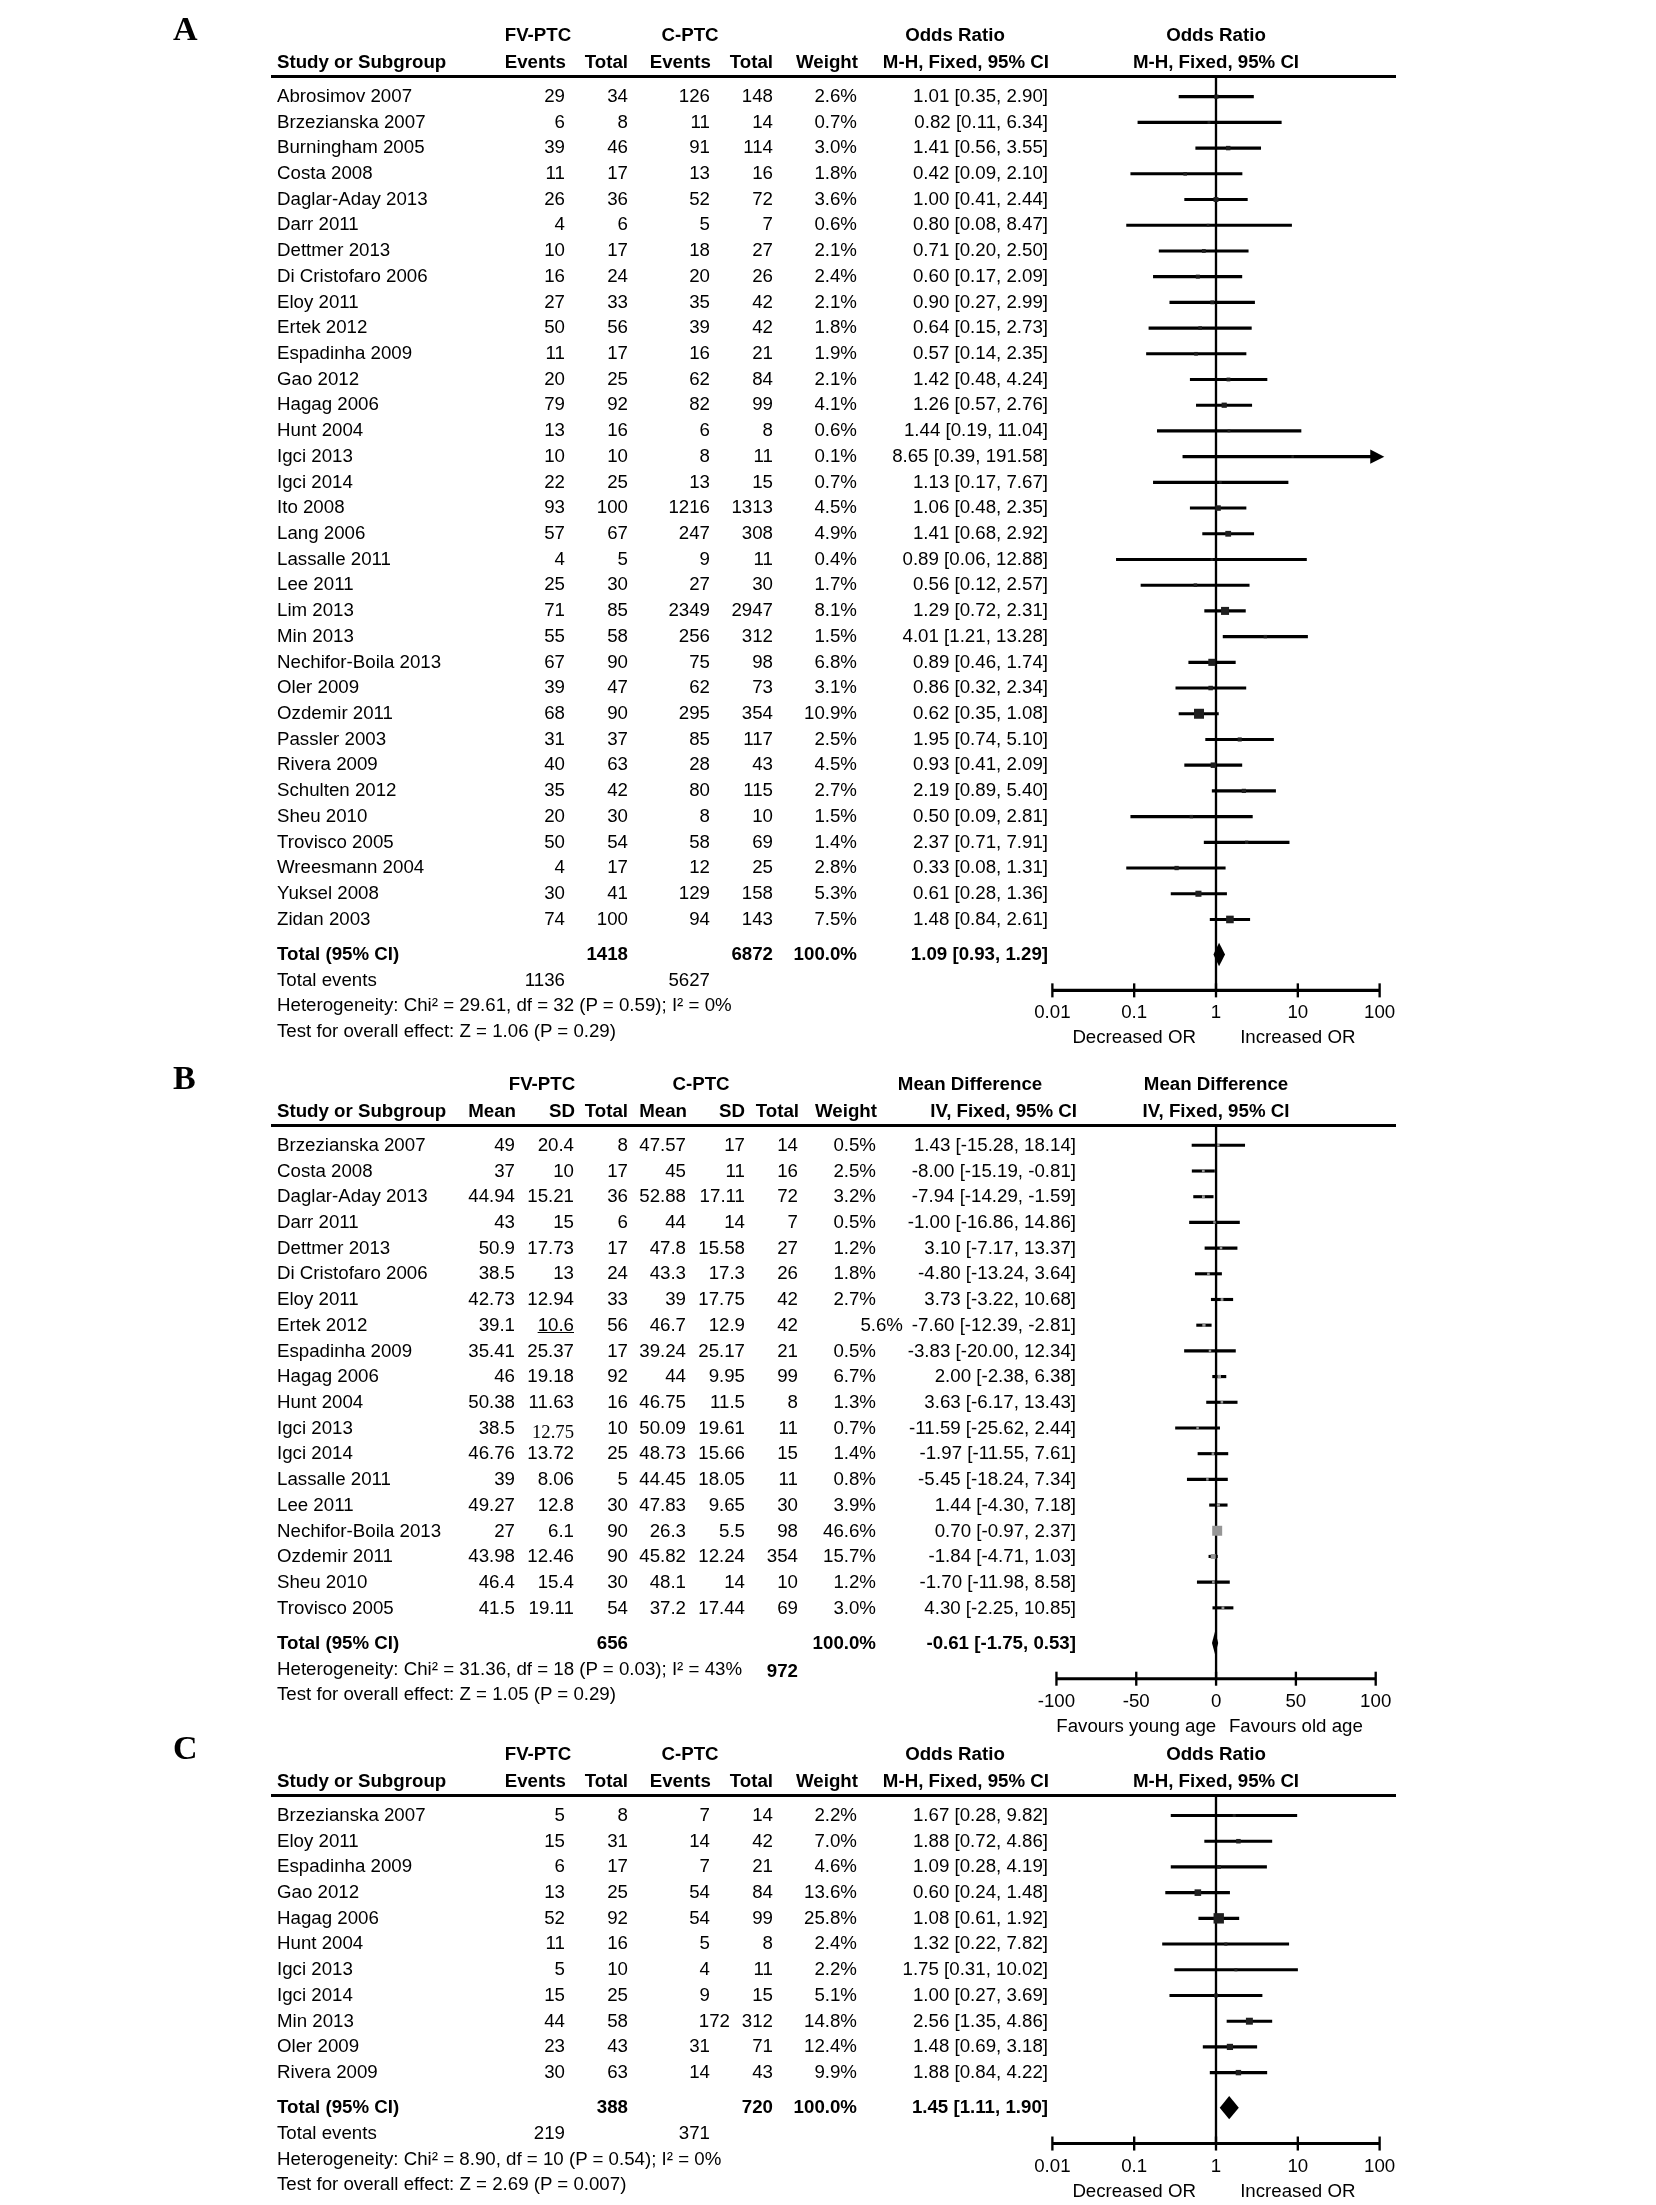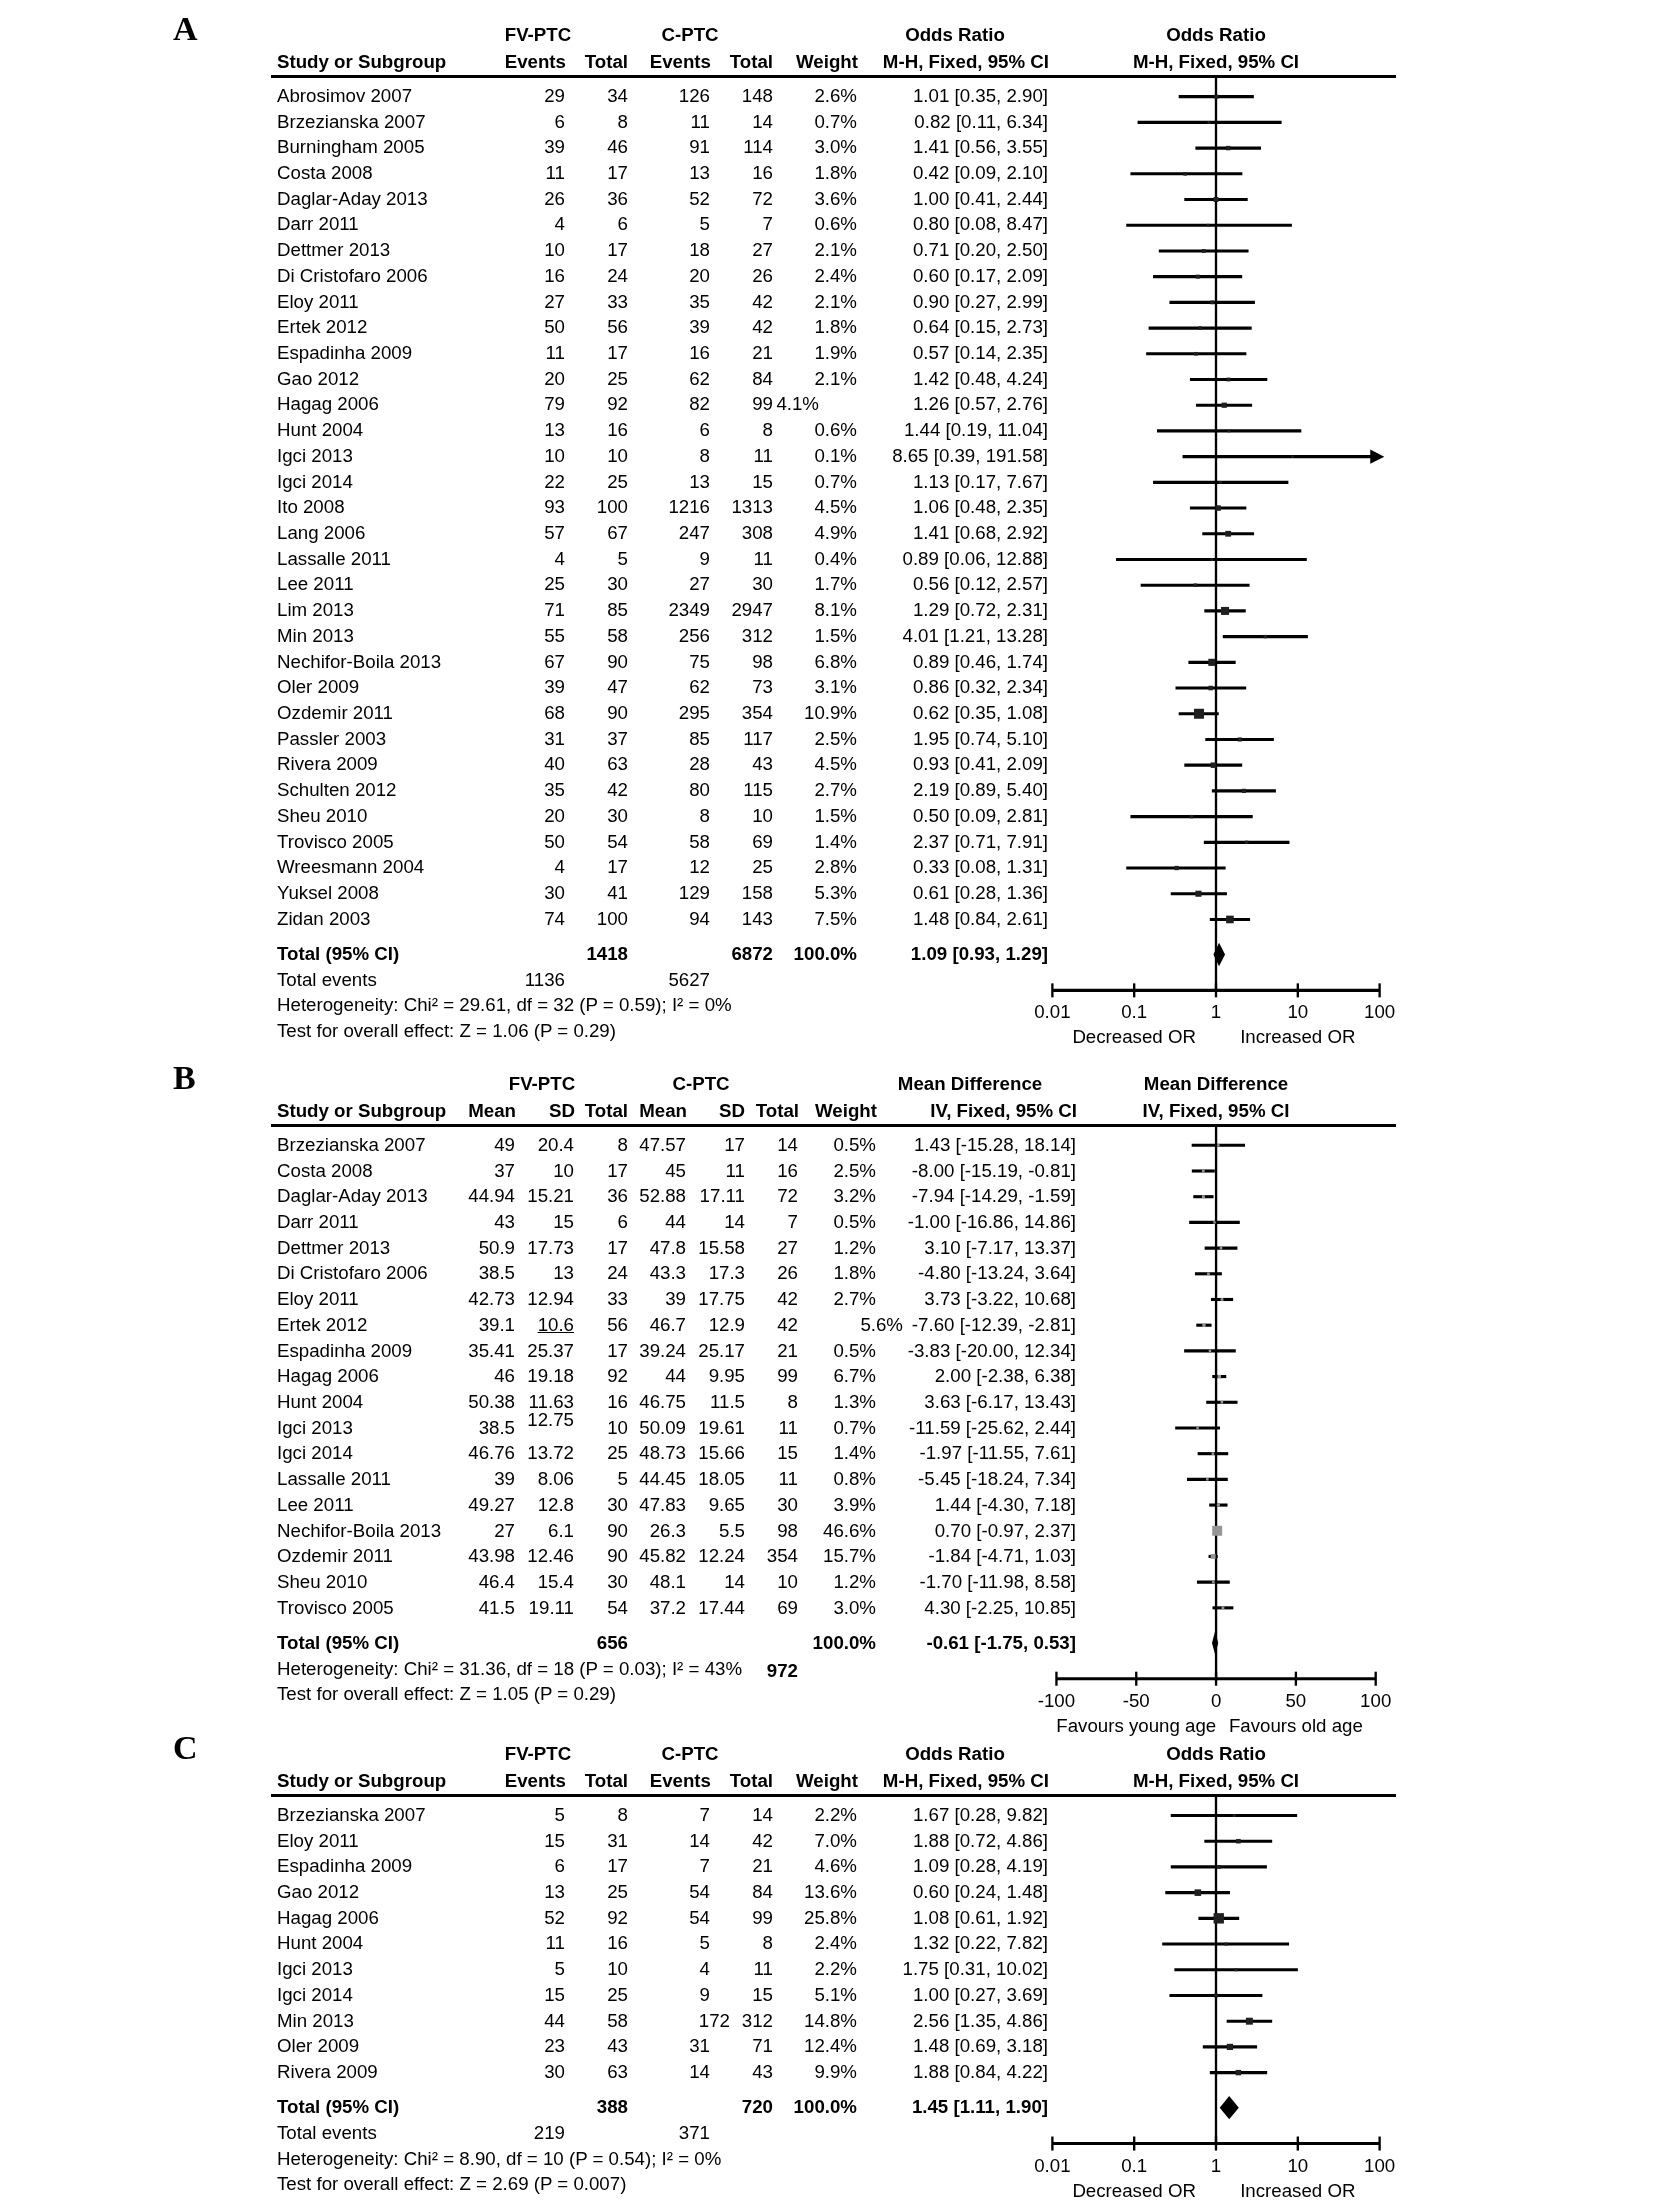--- a/index.html
+++ b/index.html
@@ -117,21 +117,21 @@
       <div class="c r" style="left: 457px; top: 347px; width: 171px;">25</div>
       <div class="c r" style="left: 539px; top: 347px; width: 171px;">62</div>
       <div class="c r" style="left: 602px; top: 347px; width: 171px;">84</div>
       <div class="c r" style="left: 686px; top: 347px; width: 171px;">2.1%</div>
       <div class="c r" style="left: 877px; top: 347px; width: 171px;">1.42 [0.48, 4.24]</div>
       <div class="c" style="left: 277px; top: 372px;">Hagag 2006</div>
       <div class="c r" style="left: 394px; top: 372px; width: 171px;">79</div>
       <div class="c r" style="left: 457px; top: 372px; width: 171px;">92</div>
       <div class="c r" style="left: 539px; top: 372px; width: 171px;">82</div>
       <div class="c r" style="left: 602px; top: 372px; width: 171px;">99</div>
-      <div class="c r" style="left: 648px; top: 372px; width: 171px;">4.1%</div>
+      <div class="c r" style="left: 686px; top: 372px; width: 171px;">4.1%</div>
       <div class="c r" style="left: 877px; top: 372px; width: 171px;">1.26 [0.57, 2.76]</div>
       <div class="c" style="left: 277px; top: 398px;">Hunt 2004</div>
       <div class="c r" style="left: 394px; top: 398px; width: 171px;">13</div>
       <div class="c r" style="left: 457px; top: 398px; width: 171px;">16</div>
       <div class="c r" style="left: 539px; top: 398px; width: 171px;">6</div>
       <div class="c r" style="left: 602px; top: 398px; width: 171px;">8</div>
       <div class="c r" style="left: 686px; top: 398px; width: 171px;">0.6%</div>
       <div class="c r" style="left: 877px; top: 398px; width: 171px;">1.44 [0.19, 11.04]</div>
       <div class="c" style="left: 277px; top: 424px;">Igci 2013</div>
       <div class="c r" style="left: 394px; top: 424px; width: 171px;">10</div>
@@ -473,21 +473,21 @@
       <div class="c r" style="left: 344px; top: 321px; width: 171px;">50.38</div>
       <div class="c r" style="left: 403px; top: 321px; width: 171px;">11.63</div>
       <div class="c r" style="left: 457px; top: 321px; width: 171px;">16</div>
       <div class="c r" style="left: 515px; top: 321px; width: 171px;">46.75</div>
       <div class="c r" style="left: 574px; top: 321px; width: 171px;">11.5</div>
       <div class="c r" style="left: 627px; top: 321px; width: 171px;">8</div>
       <div class="c r" style="left: 705px; top: 321px; width: 171px;">1.3%</div>
       <div class="c r" style="left: 905px; top: 321px; width: 171px;">3.63 [-6.17, 13.43]</div>
       <div class="c" style="left: 277px; top: 347px;">Igci 2013</div>
       <div class="c r" style="left: 344px; top: 347px; width: 171px;">38.5</div>
-      <div class="c r" style="left: 403px; top: 339px; width: 171px;">12.75</div>
+      <div class="c r" style="left: 403px; top: 351px; width: 171px; font-family: Liberation Serif, serif;">12.75</div>
       <div class="c r" style="left: 457px; top: 347px; width: 171px;">10</div>
       <div class="c r" style="left: 515px; top: 347px; width: 171px;">50.09</div>
       <div class="c r" style="left: 574px; top: 347px; width: 171px;">19.61</div>
       <div class="c r" style="left: 627px; top: 347px; width: 171px;">11</div>
       <div class="c r" style="left: 705px; top: 347px; width: 171px;">0.7%</div>
       <div class="c r" style="left: 905px; top: 347px; width: 171px;">-11.59 [-25.62, 2.44]</div>
       <div class="c" style="left: 277px; top: 372px;">Igci 2014</div>
       <div class="c r" style="left: 344px; top: 372px; width: 171px;">46.76</div>
       <div class="c r" style="left: 403px; top: 372px; width: 171px;">13.72</div>
       <div class="c r" style="left: 457px; top: 372px; width: 171px;">25</div>

